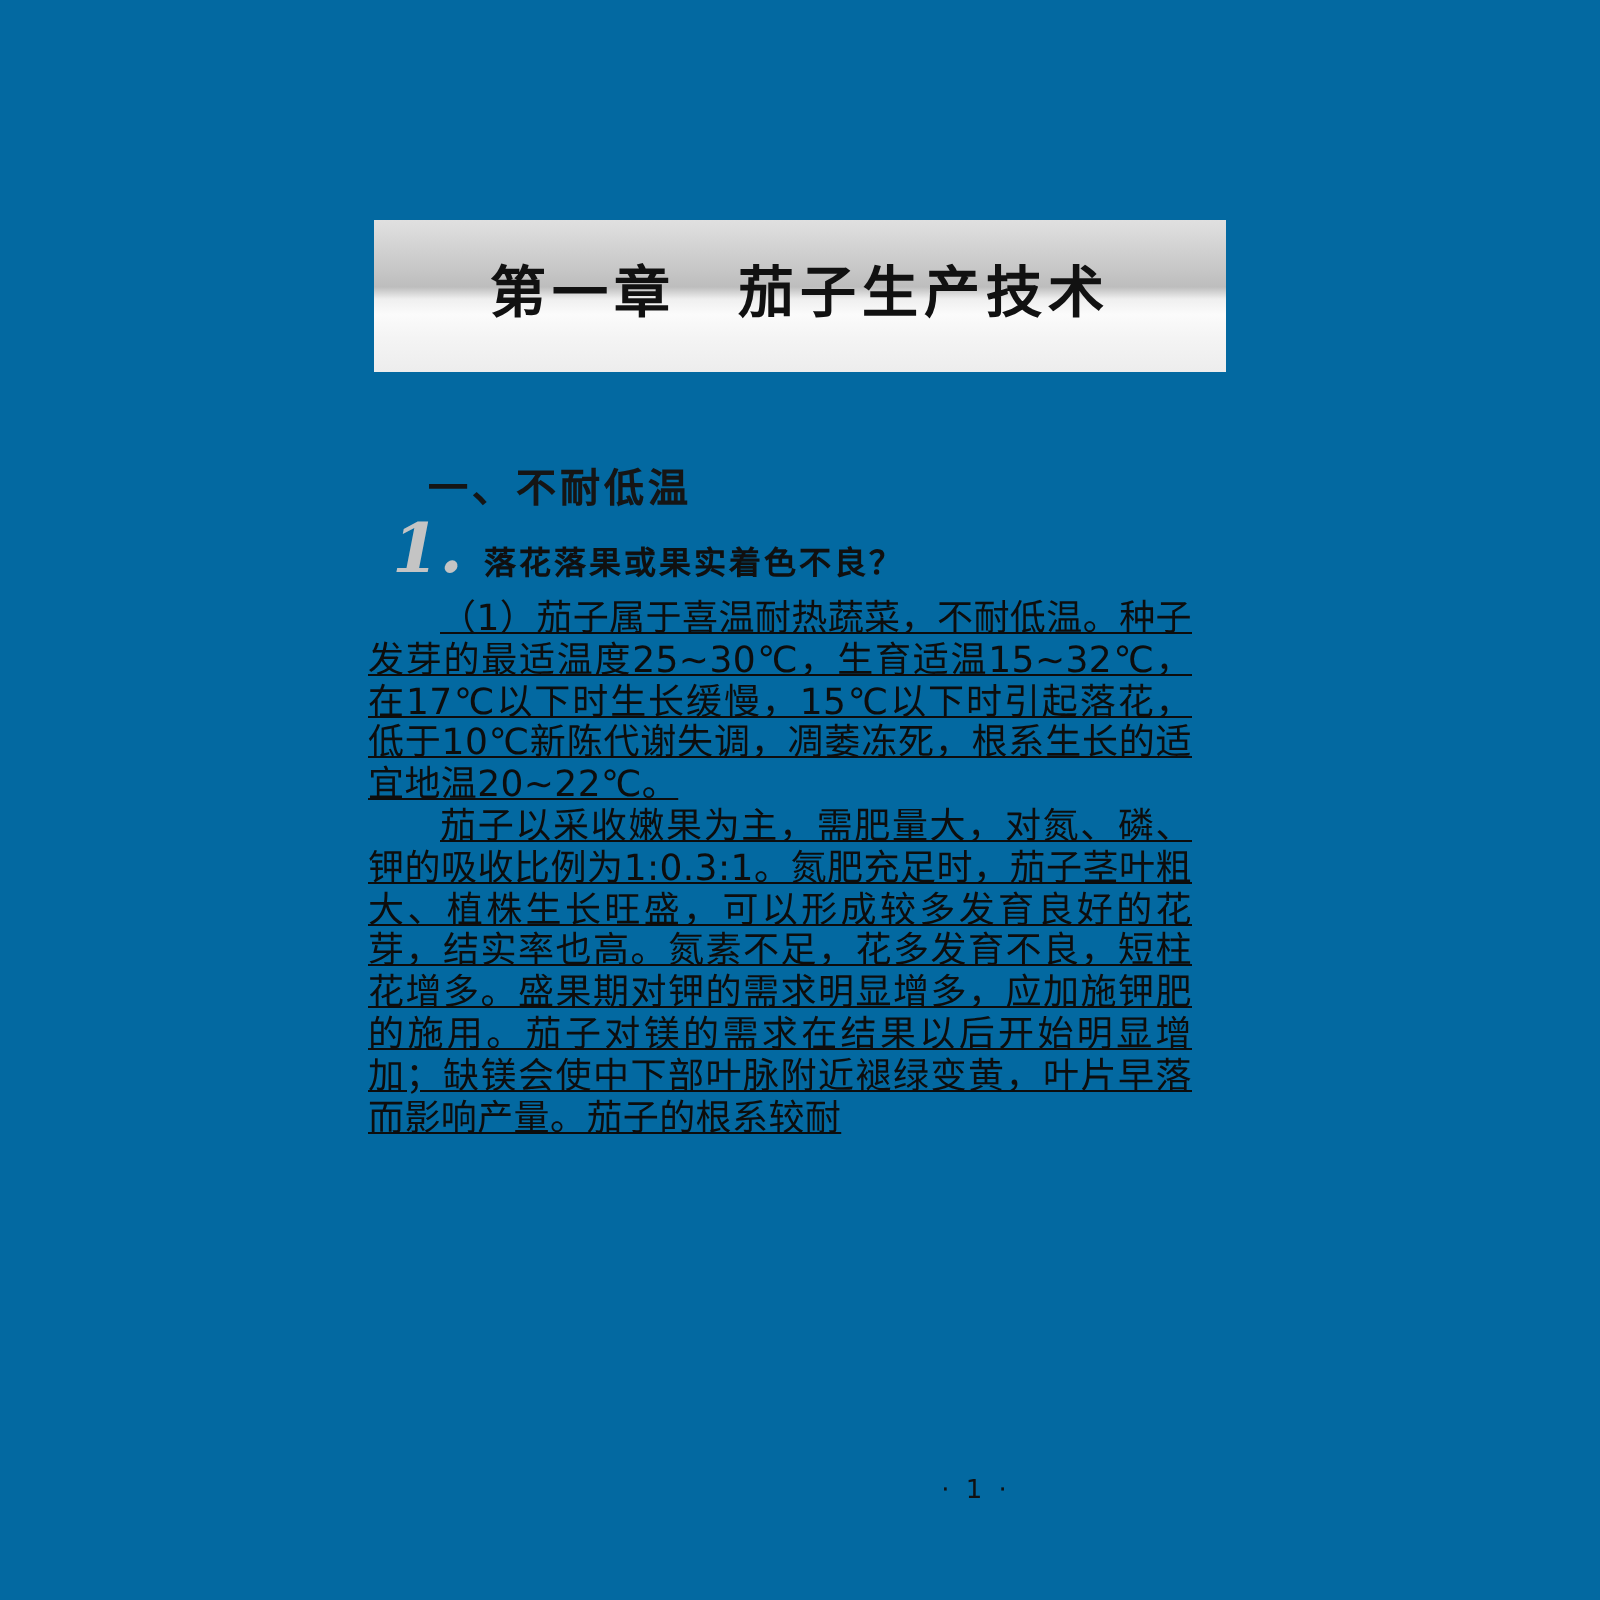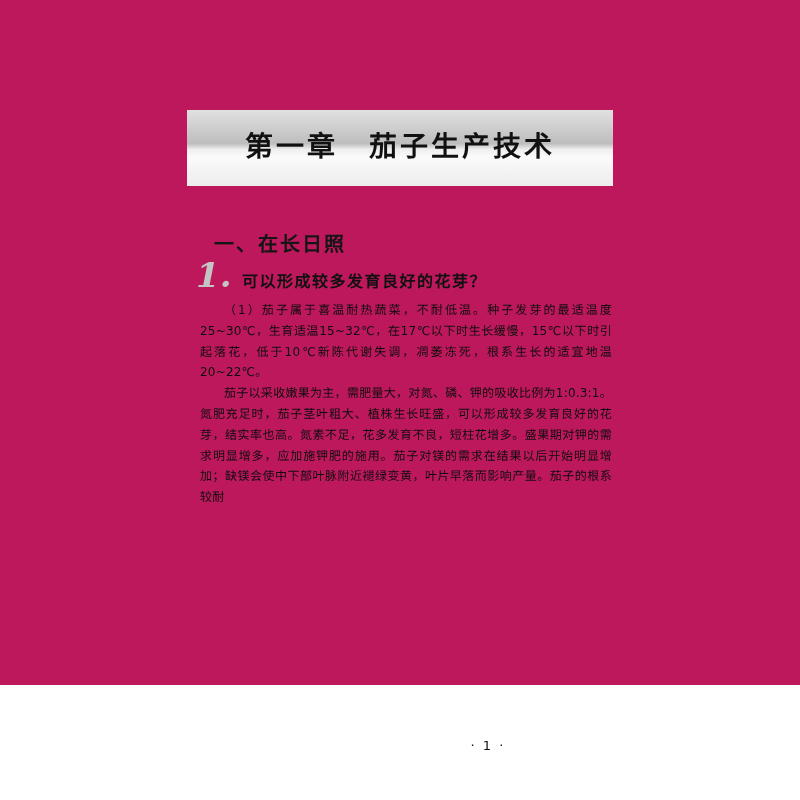--- a/index.html
+++ b/index.html
@@ -15,22 +15,22 @@
     font-family: "DejaVu Sans", "Liberation Sans", sans-serif;
     color: #000000;
     position: relative;
   }
 
   .page {
     position: absolute;
     left: 0;
     top: 0;
     width: 800px;
-    height: 685px;
-    background: #be185d;
+    height: 800px;
+    background: #0369a1;
   }
 
   
   .chapter-banner {
     position: absolute;
     left: 187px;
     top: 110px;
     width: 426px;
     height: 76px;
     background: linear-gradient(to bottom,
@@ -104,29 +104,30 @@
     font-weight: bold;
     font-size: 16px;
     letter-spacing: 1.5px;
     color: #101010;
     white-space: pre;
   }
 
   
   .body-text {
     position: absolute;
-    left: 200px;
+    left: 184px;
     top: 300px;
     width: 412px;
-    font-size: 12px;
+    font-size: 18px;
     line-height: 20.8px;
     color: #0d0d0d;
     text-align: justify;
     text-justify: inter-character;
     letter-spacing: 0.2px;
+    text-decoration: underline;
   }
   .body-text p {
     margin: 0;
     padding: 0;
     text-indent: 2em;
     text-align: justify;
   }
 
   
   .page-number {
@@ -148,25 +149,25 @@
 <body>
 
 <div class="page">
 
   <div class="chapter-banner">
     <div class="chapter-banner-inner">
       <div class="chapter-title">第一章　茄子生产技术</div>
     </div>
   </div>
 
-  <div class="section-heading">一、在长日照</div>
+  <div class="section-heading">一、不耐低温</div>
 
   <div class="question-row">
     <span class="question-number">1.</span>
-    <span class="question-text">可以形成较多发育良好的花芽？</span>
+    <span class="question-text">落花落果或果实着色不良？</span>
   </div>
 
   <div class="body-text">
     <p>（1）茄子属于喜温耐热蔬菜，不耐低温。种子发芽的最适温度25~30℃，生育适温15~32℃，在17℃以下时生长缓慢，15℃以下时引起落花，低于10℃新陈代谢失调，凋萎冻死，根系生长的适宜地温20~22℃。</p>
     <p>茄子以采收嫩果为主，需肥量大，对氮、磷、钾的吸收比例为1:0.3:1。氮肥充足时，茄子茎叶粗大、植株生长旺盛，可以形成较多发育良好的花芽，结实率也高。氮素不足，花多发育不良，短柱花增多。盛果期对钾的需求明显增多，应加施钾肥的施用。茄子对镁的需求在结果以后开始明显增加；缺镁会使中下部叶脉附近褪绿变黄，叶片早落而影响产量。茄子的根系较耐</p>
   </div>
 
   <div class="page-number">
     <span class="page-number-inner">· 1 ·</span>
   </div>

